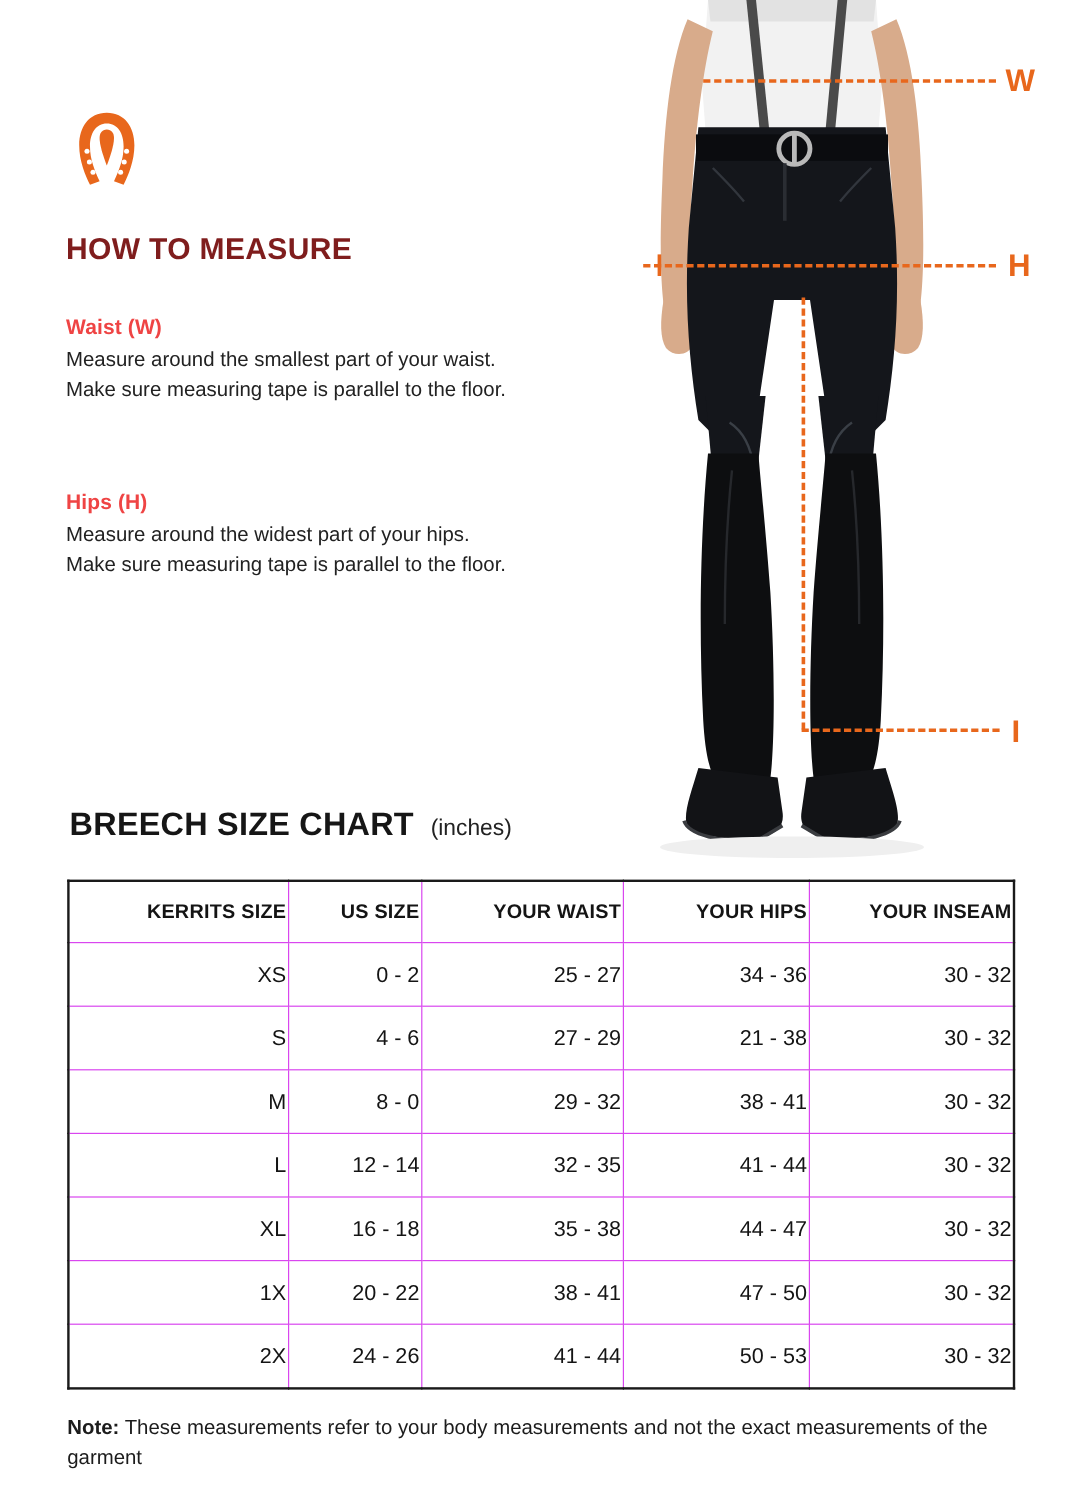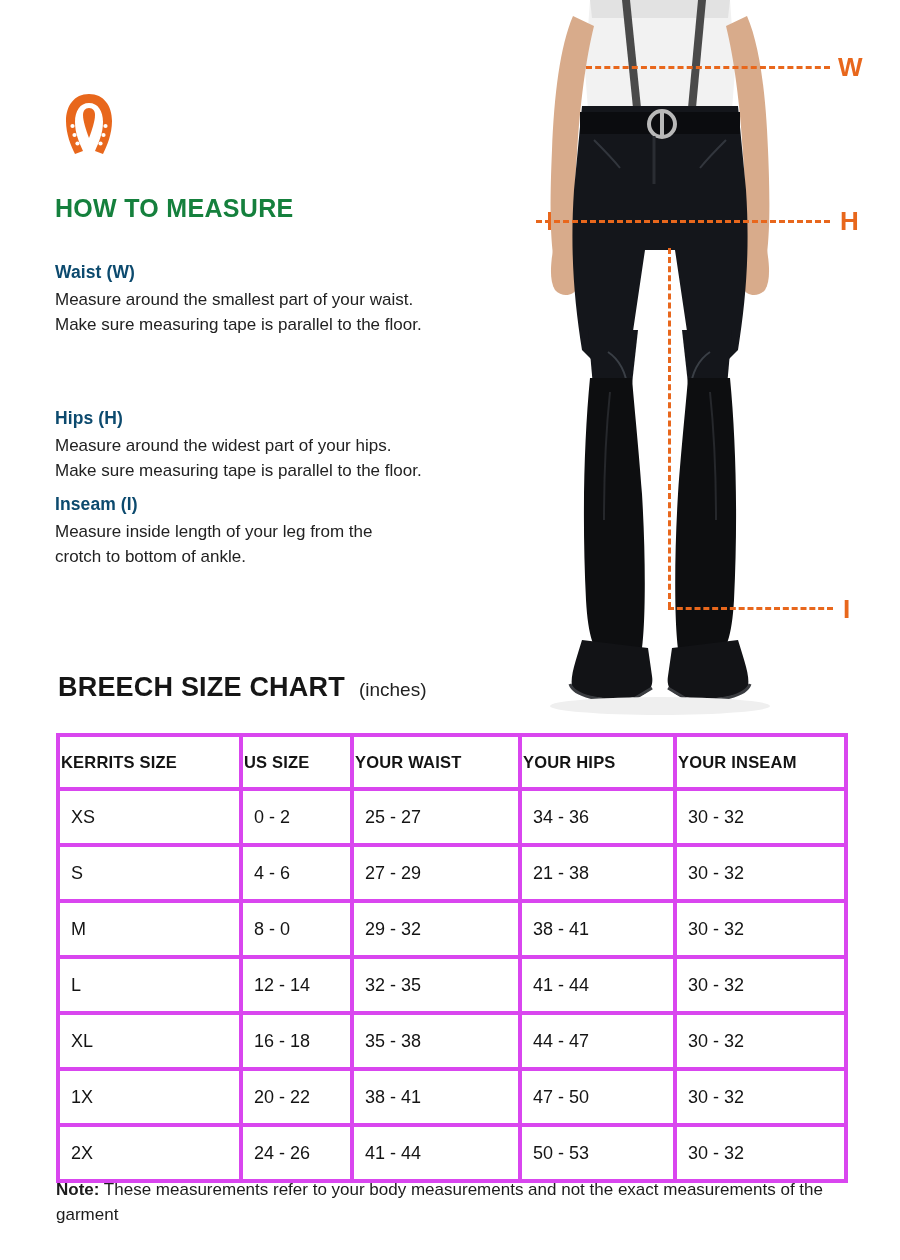--- a/index.html
+++ b/index.html
@@ -32,32 +32,32 @@
   }
 
   
   .how-to-title {
     position: absolute;
     left: 55px;
     top: 194px;
     font-size: 25px;
     font-weight: bold;
     letter-spacing: 0.3px;
-    color: #15803d;
+    color: #7f1d1d;
   }
 
   .measure-block {
     position: absolute;
     left: 55px;
     width: 490px;
   }
   .measure-block .mb-title {
     font-size: 17.5px;
     font-weight: bold;
-    color: #0c4a6e;
+    color: #ef4444;
     margin: 0 0 4px 0;
     letter-spacing: 0.1px;
   }
   .measure-block .mb-line {
     font-size: 17px;
     line-height: 25px;
     color: #222222;
   }
 
   #block-waist  { top: 262px; }
@@ -88,22 +88,22 @@
     position: absolute;
     left: 56px;
     top: 733px;
     width: 788px;
     border-collapse: collapse;
     border: 2px solid #1a1a1a;
     table-layout: fixed;
   }
   .size-table th,
   .size-table td {
-    border: 4px solid #d946ef;
-    text-align: left;
+    border: 1px solid #d946ef;
+    text-align: right;
     color: #141414;
   }
   .size-table th {
     font-size: 16.5px;
     font-weight: bold;
     height: 48px;
     letter-spacing: 0.2px;
   }
   .size-table td {
     font-size: 18px;
@@ -197,25 +197,20 @@
     <div class="mb-line">Measure around the smallest part of your waist.</div>
     <div class="mb-line">Make sure measuring tape is parallel to the floor.</div>
   </div>
 
   <div class="measure-block" id="block-hips">
     <div class="mb-title">Hips (H)</div>
     <div class="mb-line">Measure around the widest part of your hips.</div>
     <div class="mb-line">Make sure measuring tape is parallel to the floor.</div>
   </div>
 
-  <div class="measure-block" id="block-inseam">
-    <div class="mb-title">Inseam (I)</div>
-    <div class="mb-line">Measure inside length of your leg from the</div>
-    <div class="mb-line">crotch to bottom of ankle.</div>
-  </div>
 
   <div class="photo">
     <svg viewBox="0 0 380 720" width="380" height="720" aria-hidden="true">
 
       <path d="M120 0 L260 0 L265 70 L262 110 L118 110 L115 70 Z" fill="#f2f2f2"></path>
       <path d="M120 0 L260 0 L258 18 L122 18 Z" fill="#e2e2e2"></path>
 
       <path d="M152 0 L160 0 L171 108 L163 108 Z" fill="#4a4a4a"></path>
       <path d="M228 0 L236 0 L226 108 L218 108 Z" fill="#4a4a4a"></path>
 

